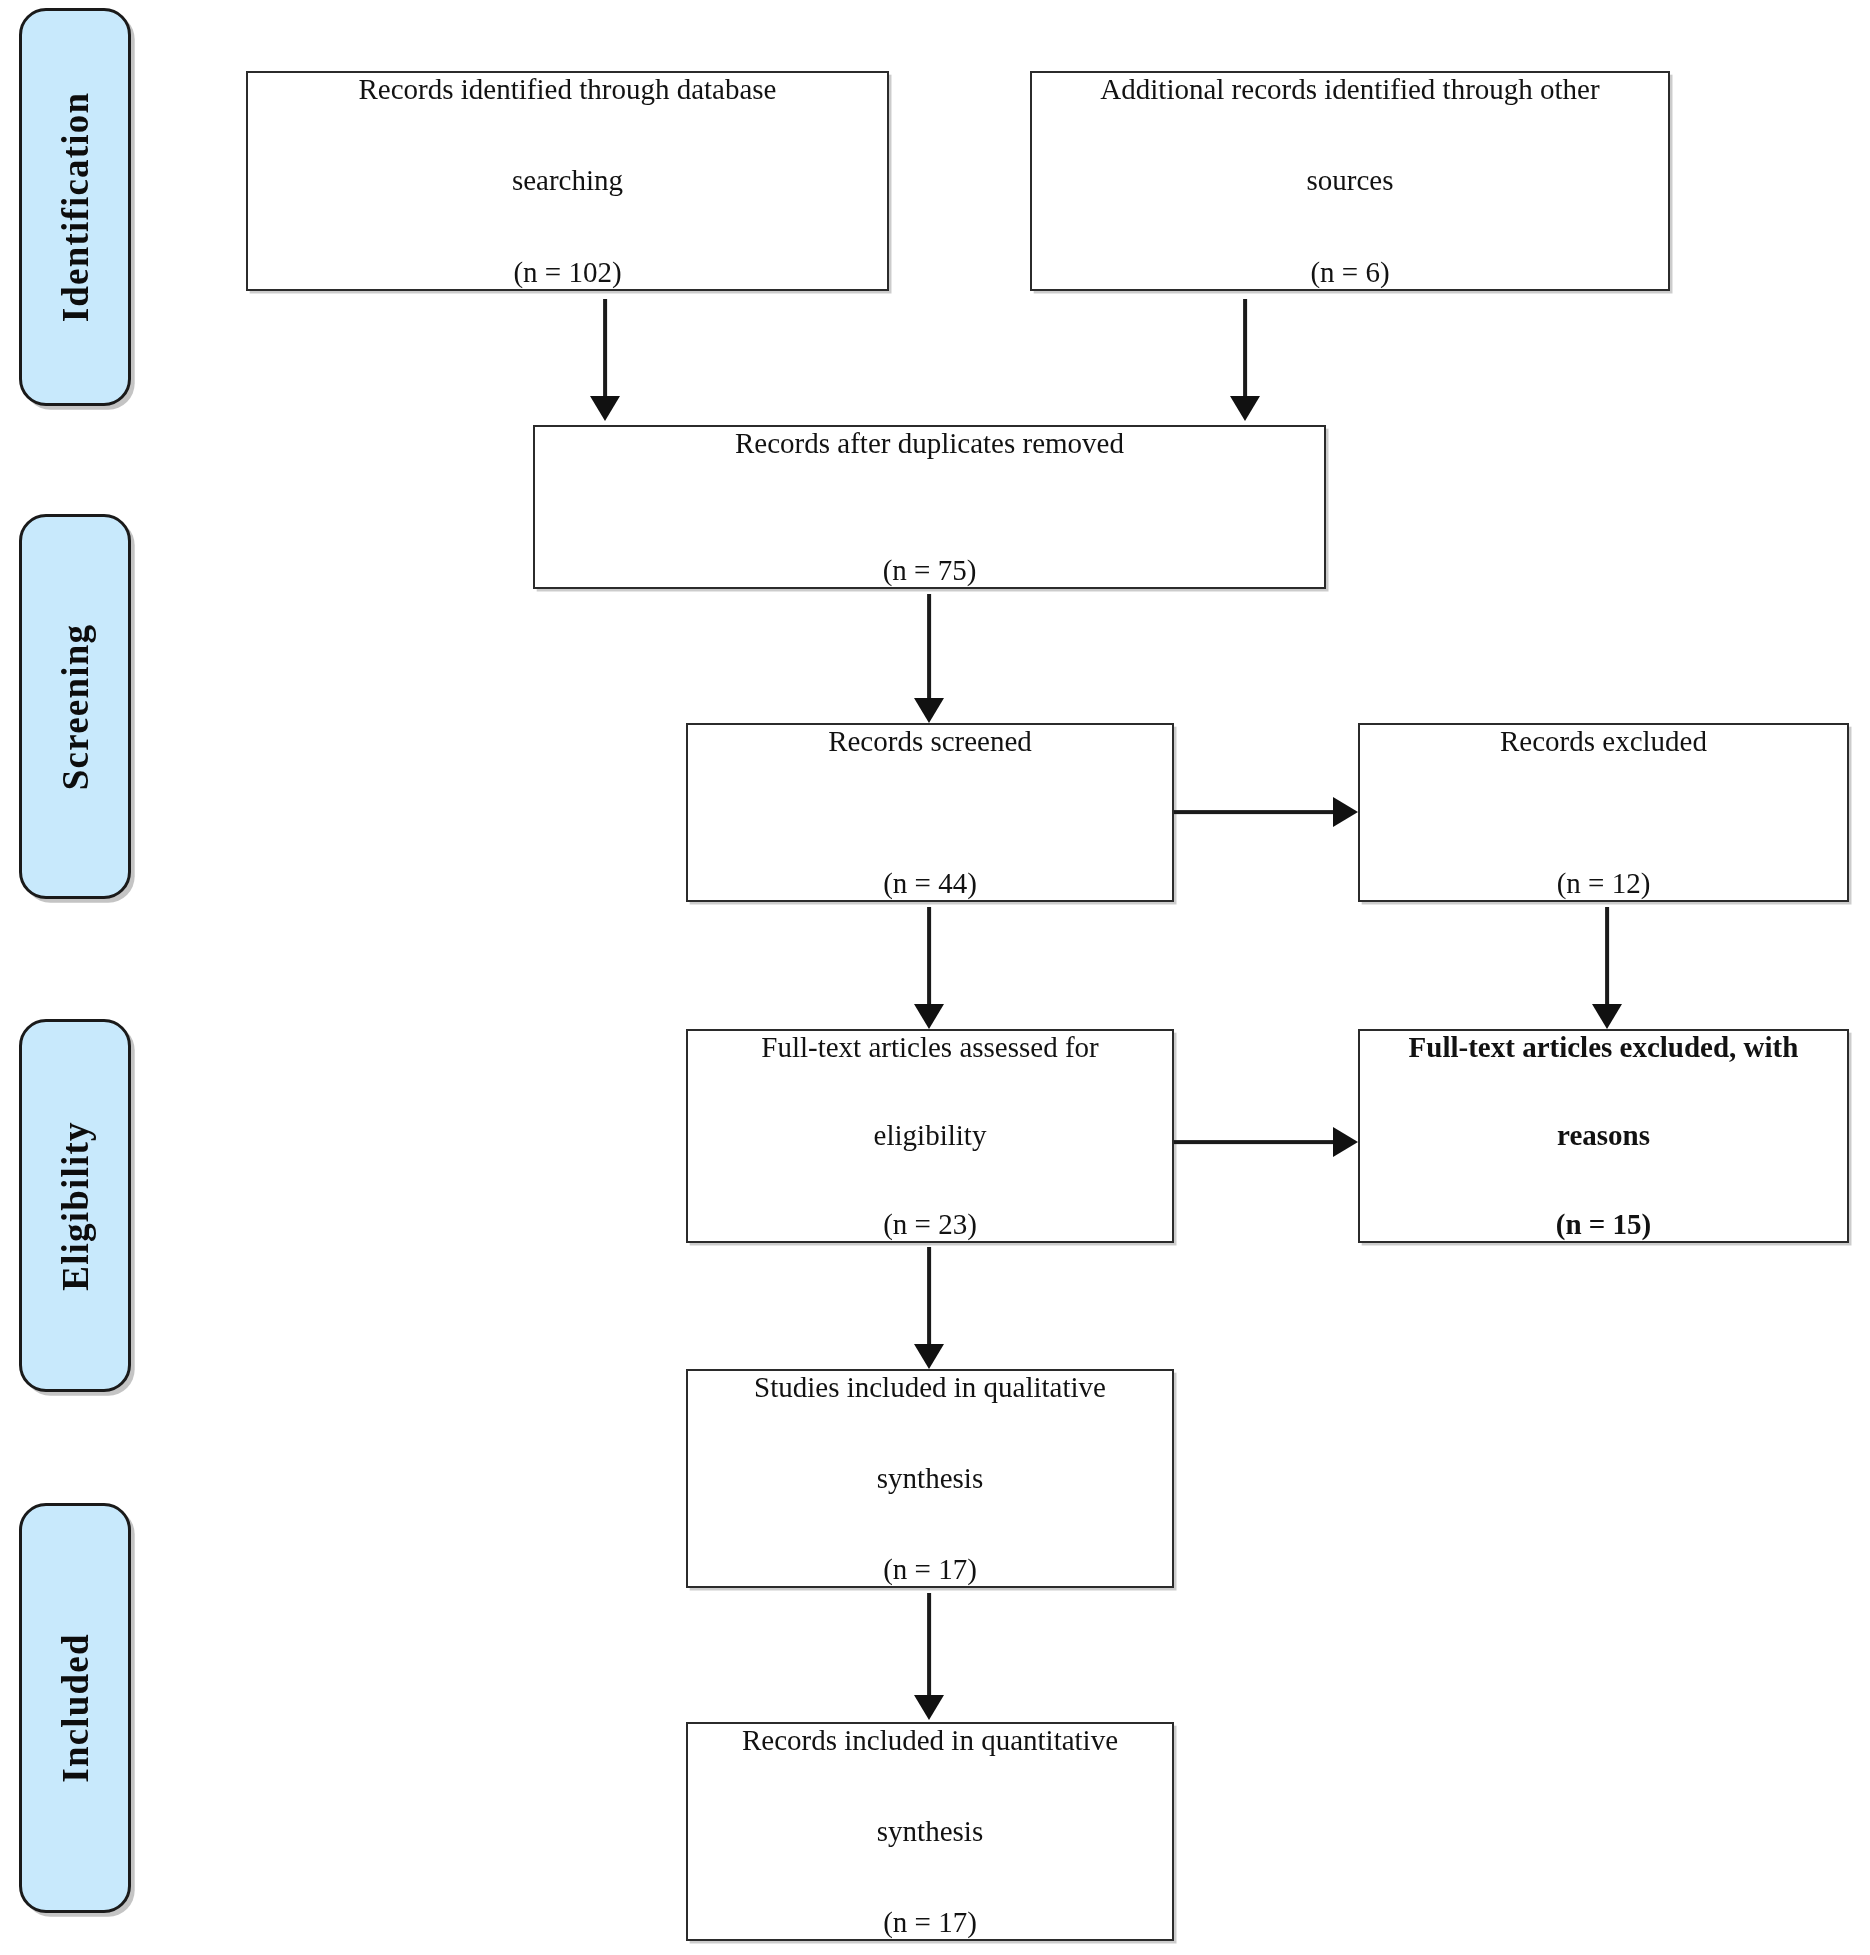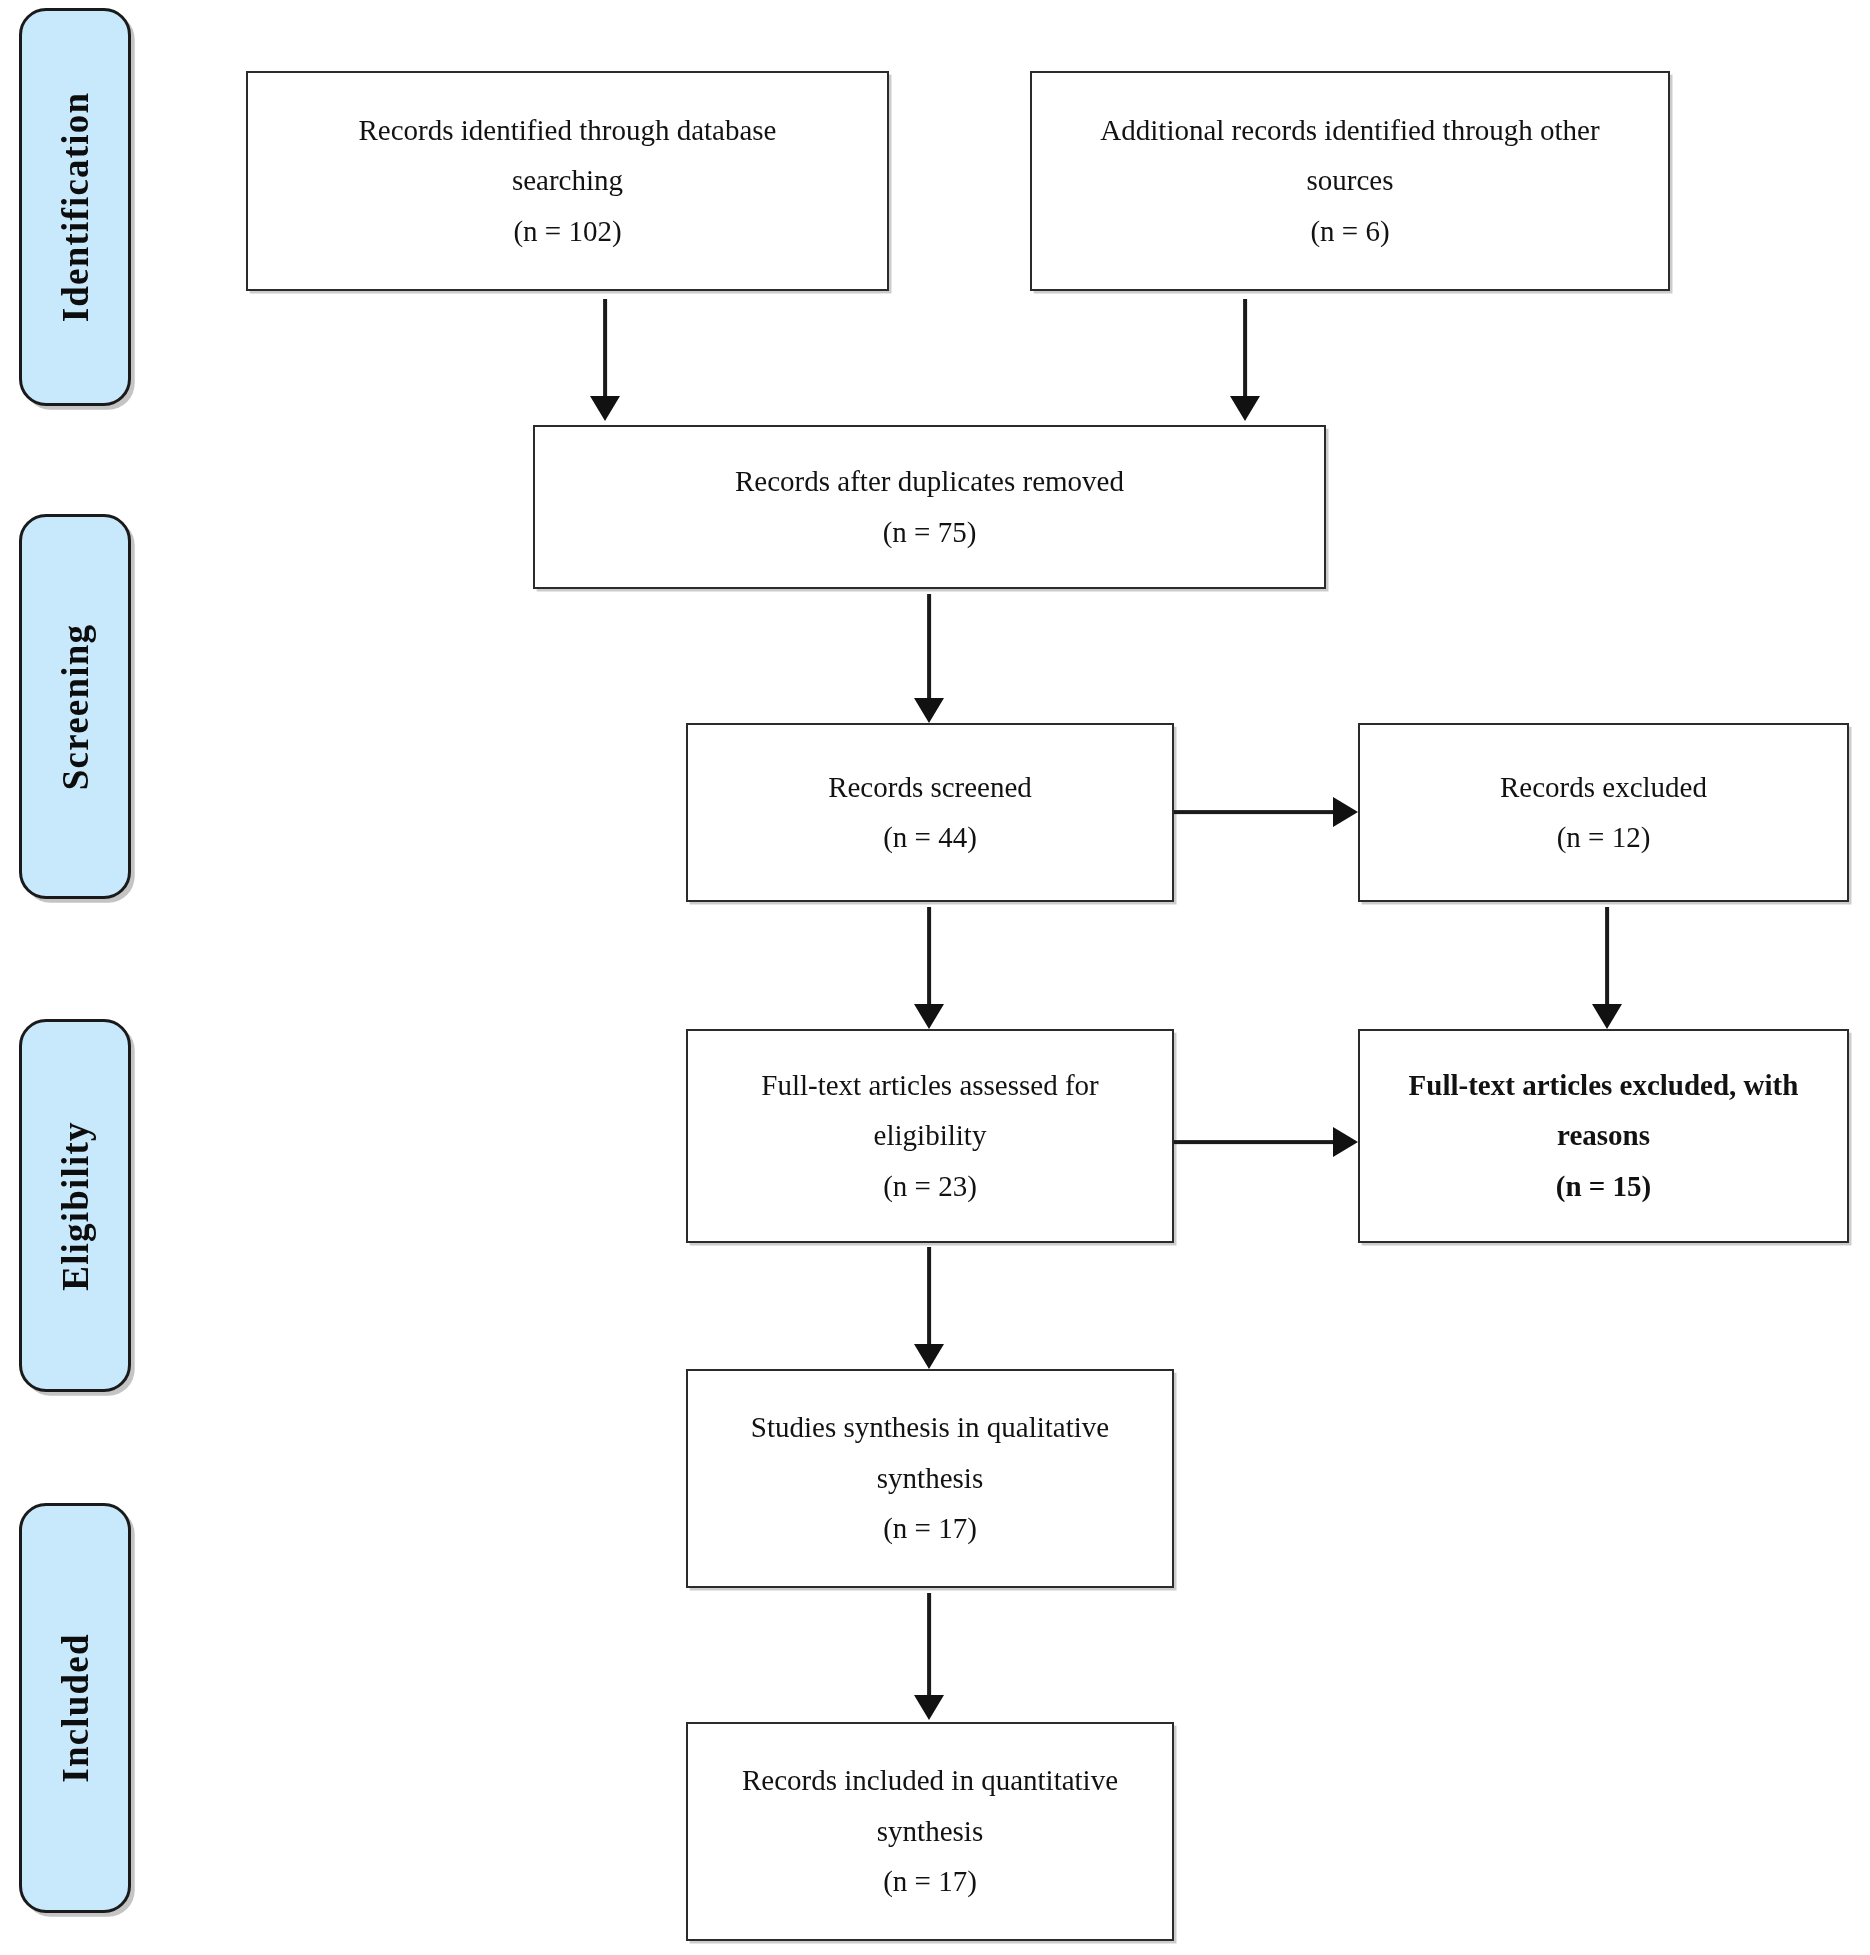--- a/index.html
+++ b/index.html
@@ -46,21 +46,21 @@
   
   .flow-box {
     position: absolute;
     background: #ffffff;
     border: 2.5px solid #2b2b2b;
     box-sizing: border-box;
     box-shadow: 3.1px 3.1px 0 -0.6px rgba(110,110,110,0.35);
     display: flex;
     flex-direction: column;
     align-items: center;
-    justify-content: center;
+    justify-content: space-between;
   }
   .flow-box .line {
     display: block;
     text-align: center;
     font-family: "Liberation Serif", "DejaVu Serif", serif;
     font-size: 29px;
     line-height: 1.15;
     color: #121212;
     padding: 0 15px;
     white-space: nowrap;
@@ -212,21 +212,21 @@
     <div class="shaft" style="width:159px;"></div>
     <div class="head"></div>
   </div>
 
   <div class="arrow-v" style="left:929px; top:1247px; height:122px;">
     <div class="shaft" style="height:97px;"></div>
     <div class="head"></div>
   </div>
 
   <div class="flow-box" style="left:686px; top:1369px; width:488px; height:219px;">
-    <span class="line">Studies synthesis in qualitative</span>
+    <span class="line">Studies included in qualitative</span>
     <span class="line">synthesis</span>
     <span class="line">(n = 17)</span>
   </div>
 
   <div class="arrow-v" style="left:929px; top:1593px; height:127px;">
     <div class="shaft" style="height:102px;"></div>
     <div class="head"></div>
   </div>
 
   <div class="flow-box" style="left:686px; top:1722px; width:488px; height:219px;">

